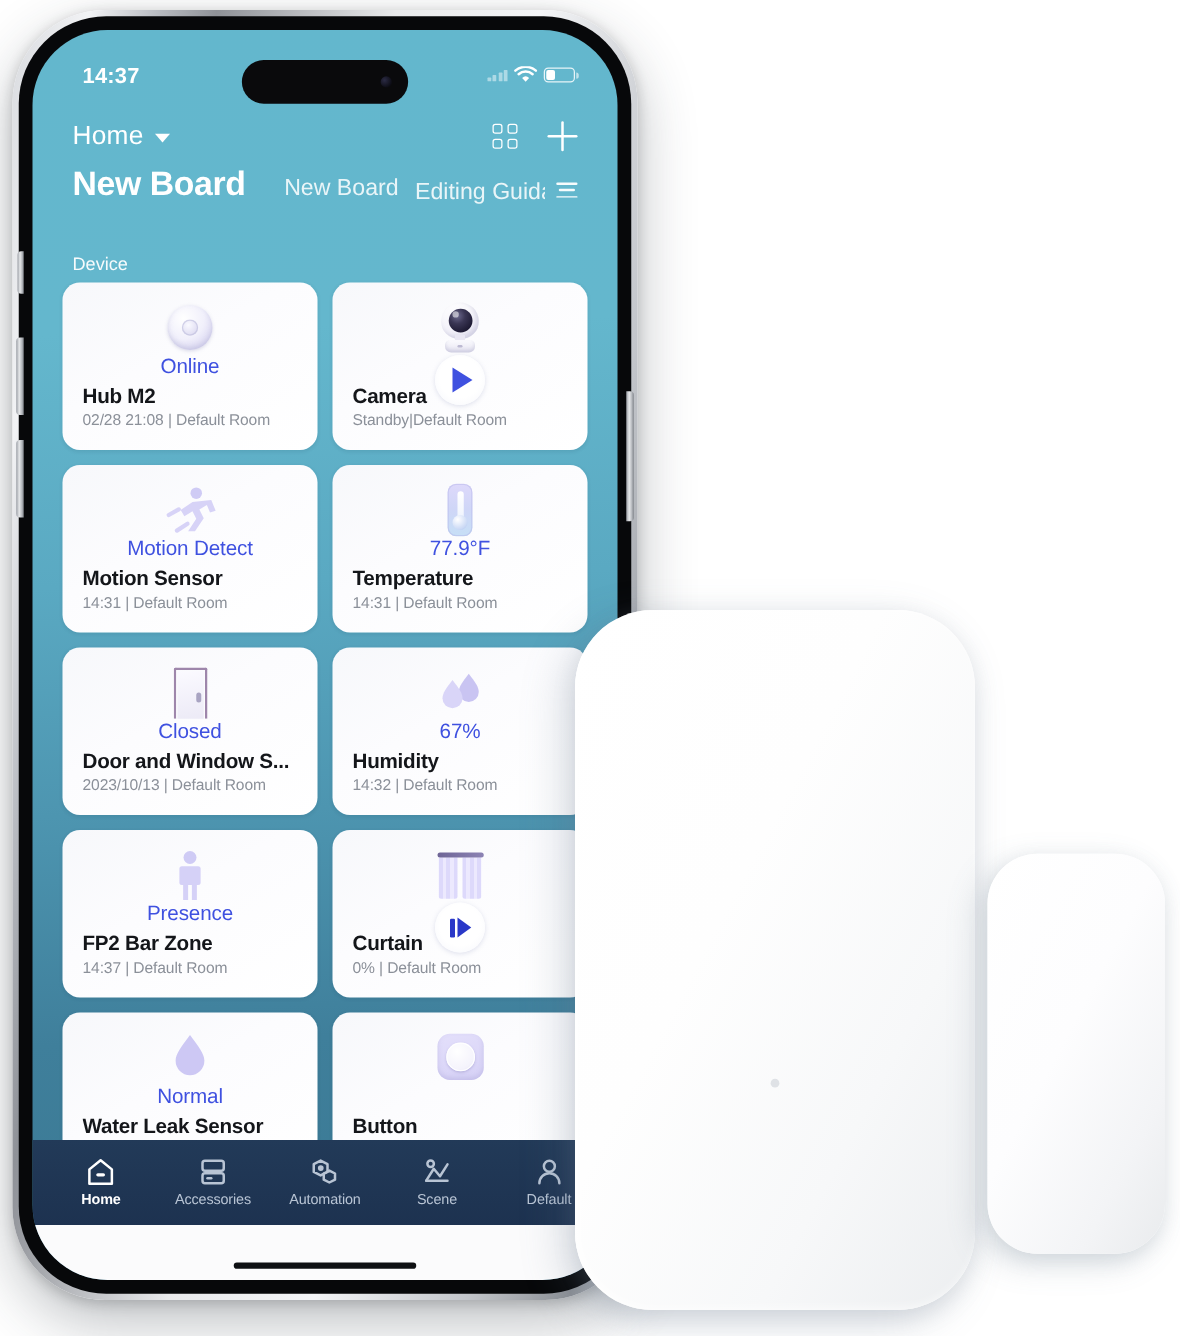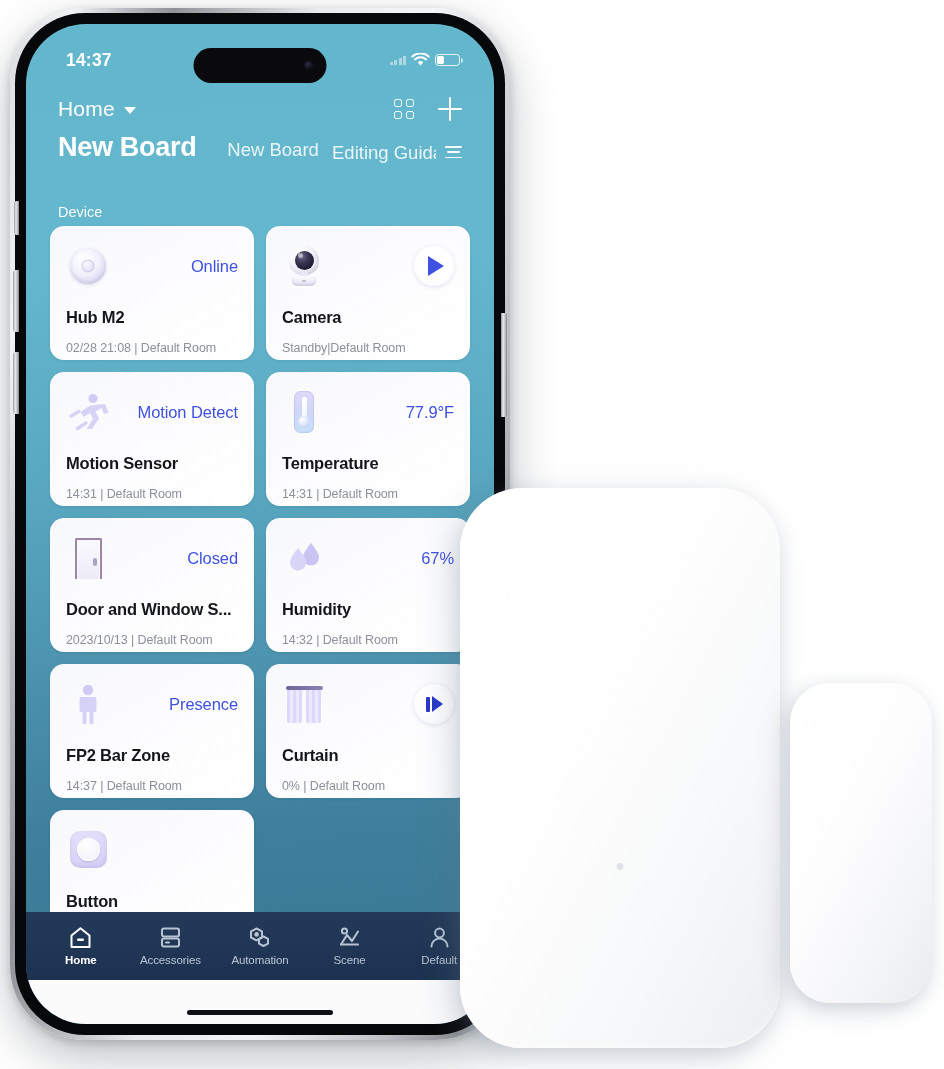--- a/index.html
+++ b/index.html
@@ -97,25 +97,25 @@
     position:absolute; left:0; top:202px; width:100%; height:745px;
     padding: 0 24px; display:grid; grid-template-columns: 1fr 1fr;
     column-gap: 12px; row-gap: 12px; align-content:start; z-index:2;
   }
   .card {
     background: linear-gradient(150deg,#f7f8fb 0%,#fcfcfe 42%,#ffffff 100%);
     border-radius: 14px; height: 134px; padding: 14px 16px 0 16px;
     display:flex; flex-direction:column;
     box-shadow: 0 1px 3px rgba(20,50,70,.10);
   }
-  .card-top { display:flex; align-items:center; justify-content:space-between; height:52px; }
+  .card-top { display:flex; align-items:center; justify-content:space-between; height:52px;flex-direction:column; }
   .card-status { color:#3f51e0; font-size:16.5px; font-weight:500; white-space:nowrap; letter-spacing:-.1px; }
   .card-title { font-size:16.5px; font-weight:700; color:#14161a; margin-top:16px;
      white-space:nowrap; overflow:hidden; text-overflow:ellipsis; letter-spacing:-.2px; }
-  .card-meta { font-size:12.5px; color:#8b9099; margin-top:14px; white-space:nowrap; letter-spacing:-.1px; }
+  .card-meta { font-size:12.5px; color:#8b9099; margin-top:2px; white-space:nowrap; letter-spacing:-.1px; }
 
   
   .ic { width:44px; height:44px; position:relative; flex:0 0 44px; }
 
   
   .ic-hub .puck { position:absolute; left:4px; top:4px; width:36px;height:36px;border-radius:50%;
     background: radial-gradient(circle at 36% 30%, #ffffff 0%, #f1f0fb 48%, #dcd9f2 78%, #cfcbe9 100%);
     box-shadow: inset 0 -2px 4px rgba(160,160,200,.35), 0 1px 3px rgba(120,120,170,.25); }
   .ic-hub .puck::after{ content:""; position:absolute; left:50%; top:50%; transform:translate(-50%,-50%);
     width:13px;height:13px;border-radius:50%;
@@ -405,20 +405,32 @@
                 <div class="curt-ico">
                   <span class="bar"></span>
                     <span class="tri"></span>
                 </div>
               </div>
             </div>
             <div class="card-title">Curtain</div>
             <div class="card-meta">0% | Default Room</div>
           </div>
 
+          <div class="card">
+            <div class="card-top">
+              <div class="ic ic-leak">
+                <svg viewBox="0 0 44 44">
+                  <path d="M22 4c7 9.5 11.5 15 11.5 20.6A11.5 11.5 0 0 1 10.5 24.6C10.5 19 15 13.5 22 4z" fill="#cdc8f4"></path>
+                </svg>
+              </div>
+              <div class="card-status">Normal</div>
+            </div>
+            <div class="card-title">Water Leak Sensor</div>
+            <div class="card-meta">02/07 18:43 | Default Room</div>
+          </div>
 
           <div class="card">
             <div class="card-top">
               <div class="ic ic-btn">
                 <div class="sq"></div>
                   <div class="circ"></div>
               </div>
             </div>
             <div class="card-title">Button</div>
             <div class="card-meta">Default Room</div>

